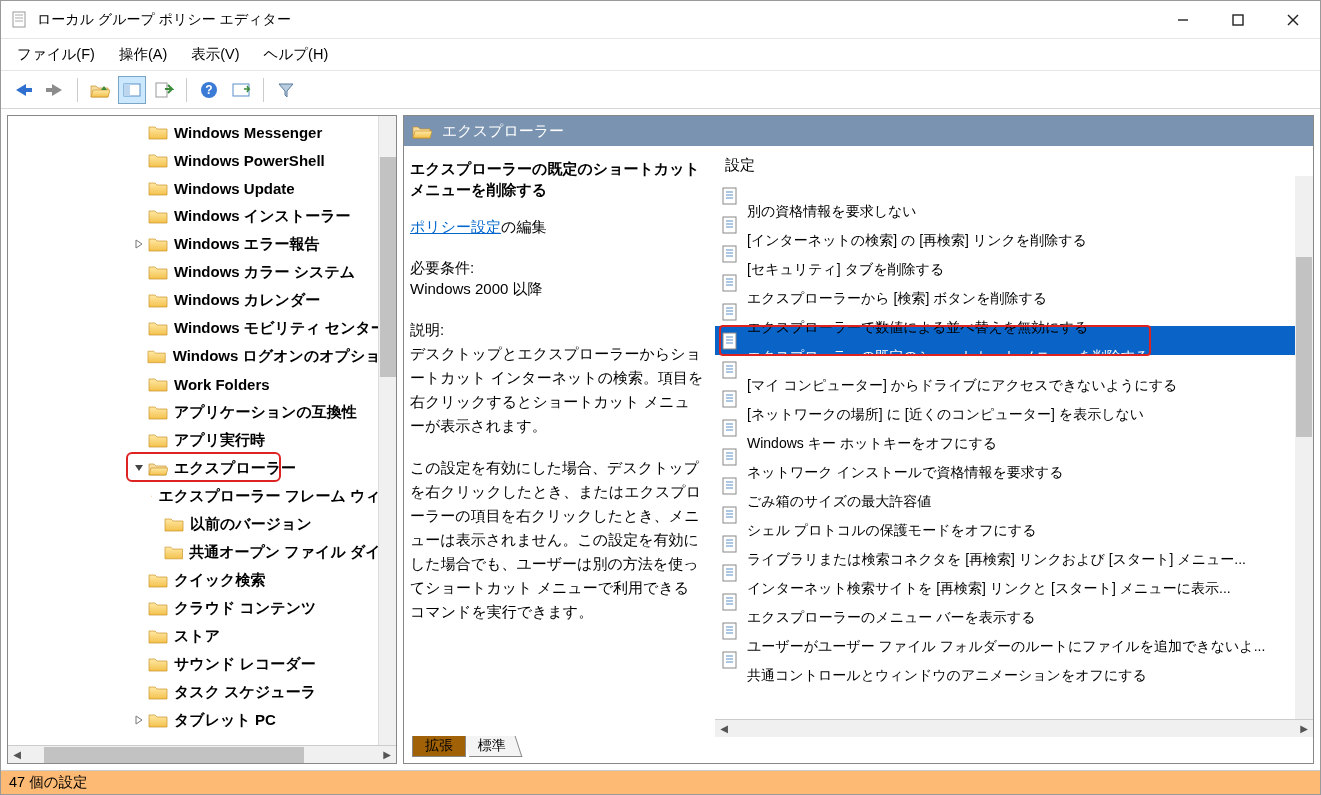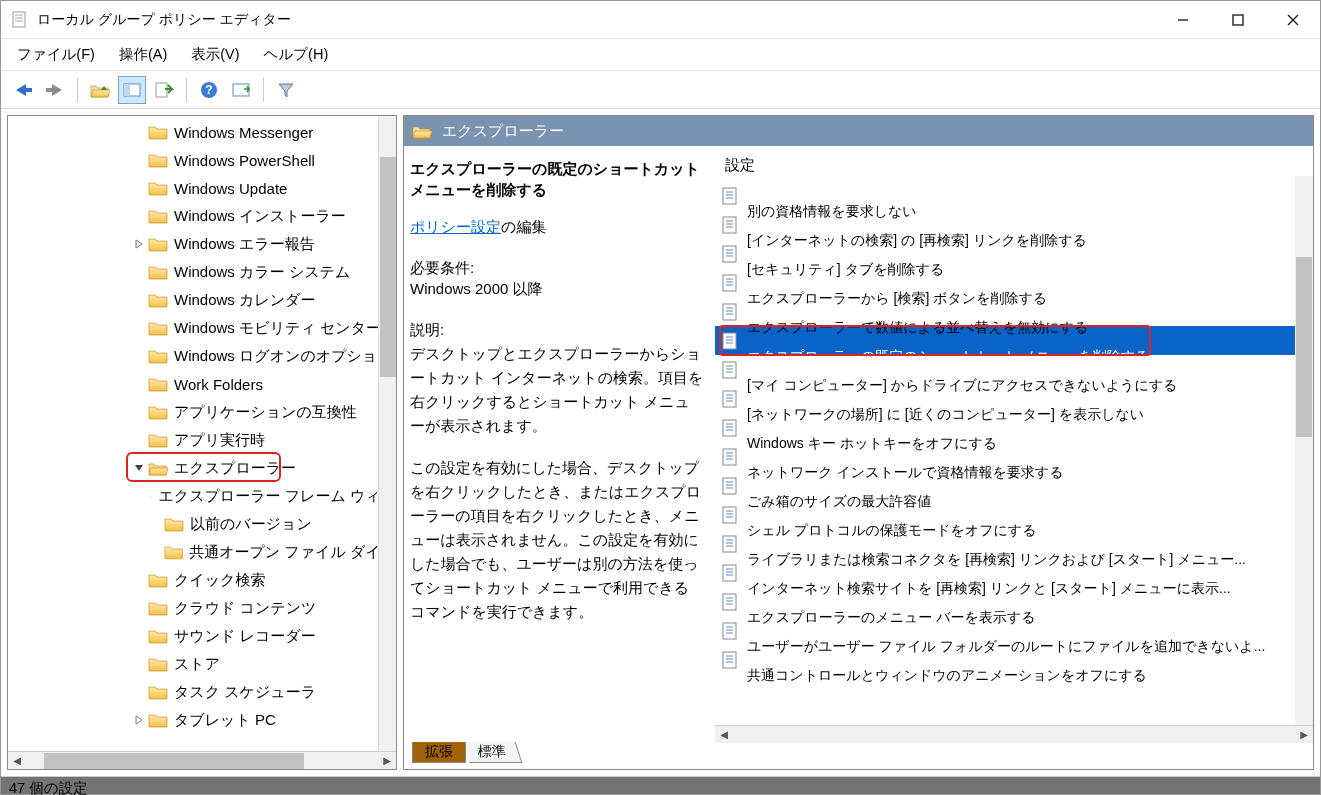--- a/index.html
+++ b/index.html
@@ -23,21 +23,21 @@
 .tb-btn.sel { background: #cce8ff; border: 1px solid #7aa7c7; }
 .tb-sep { width: 1px; height: 24px; background: #ccc; margin: 0 4px; }
 
 
 .main { flex: 1; display: flex; overflow: hidden; padding: 6px; gap: 6px; }
 .left-pane { width: 390px; border: 1px solid #888; position: relative; display: flex; flex-direction: column; }
 .right-pane { flex: 1; border: 1px solid #888; position: relative; display: flex; flex-direction: column; }
 
 
 .tree-scroll { flex: 1; overflow: auto; }
-.tree { padding: 2px 0 2px 6px; }
+.tree { padding: 2px 0 2px 6px; font-weight: bold; }
 .tree-row { display: flex; align-items: center; height: 28px; white-space: nowrap; position: relative; }
 .tree-row .expander { width: 14px; height: 14px; margin-right: 2px; display: flex; align-items: center; justify-content: center; color: #666; font-size: 11px; }
 .tree-row .folder-icon { width: 20px; height: 18px; margin-right: 6px; }
 .tree-row .label { font-size: 15px; color: #000; }
 .tree-row.selected .sel-box { position: absolute; border: 2px solid #d22; border-radius: 6px; left: 112px; top: -2px; height: 30px; width: 155px; pointer-events: none; }
 .left-hscroll { height: 18px; border-top: 1px solid #ccc; background: #f0f0f0; display:flex; align-items:center; }
 .left-hscroll .thumb { height:16px; width:260px; background:#c2c2c2; margin-left:18px;}
 .left-hscroll .arrow { width:18px; height:18px; display:flex;align-items:center;justify-content:center;color:#555;font-size:10px;}
 
 
@@ -67,21 +67,21 @@
 .right-vscroll .thumb { width:16px; margin:1px; height:180px; background:#c2c2c2; position:absolute; top:80px; }
 
 
 .tabs { height: 26px; padding-left: 8px; display:flex; align-items:flex-start; }
 .tab { border: 1px solid #888; border-top: none; padding: 1px 12px; font-size: 14px; background:#a16207; position:relative; top:-1px; }
 .tab.active { z-index:2; }
 .tab.inactive { background:#f4f4f4; transform: skewX(18deg); border-left:none; }
 .tab.inactive span { display:inline-block; transform: skewX(-18deg); }
 
 
-.statusbar { height: 18px; border-top: 1px solid #ccc; padding: 2px 8px; font-size: 14.5px; background: #737373; }
+.statusbar { height: 24px; border-top: 1px solid #ccc; padding: 2px 8px; font-size: 14.5px; background: #fdba74; }
 
 
 .left-vscroll { position:absolute; right:0; top:0; bottom:18px; width:18px; background:#f0f0f0; border-left:1px solid #ddd; }
 .left-vscroll .thumb { width:16px; margin:1px; height:220px; background:#c2c2c2; position:absolute; top:40px; }
 </style>
 </head>
 <body>
 
 <svg width="0" height="0" style="position:absolute">
   <defs>
@@ -336,28 +336,28 @@
               <svg class="folder-icon" viewBox="0 0 20 18">
                 <use href="#folder-closed"></use>
               </svg>
               <span class="label">クラウド コンテンツ</span>
             </div>
             <div class="tree-row" style="padding-left: 118px;">
               <span class="expander"></span>
               <svg class="folder-icon" viewBox="0 0 20 18">
                 <use href="#folder-closed"></use>
               </svg>
+              <span class="label">ストア</span>
+            </div>
+            <div class="tree-row" style="padding-left: 118px;">
+              <span class="expander"></span>
+              <svg class="folder-icon" viewBox="0 0 20 18">
+                <use href="#folder-closed"></use>
+              </svg>
               <span class="label">サウンド レコーダー</span>
-            </div>
-            <div class="tree-row" style="padding-left: 118px;">
-              <span class="expander"></span>
-              <svg class="folder-icon" viewBox="0 0 20 18">
-                <use href="#folder-closed"></use>
-              </svg>
-              <span class="label">ストア</span>
             </div>
             <div class="tree-row" style="padding-left: 118px;">
               <span class="expander"></span>
               <svg class="folder-icon" viewBox="0 0 20 18">
                 <use href="#folder-closed"></use>
               </svg>
               <span class="label">タスク スケジューラ</span>
             </div>
             <div class="tree-row" style="padding-left: 118px;">
               <span class="expander">

